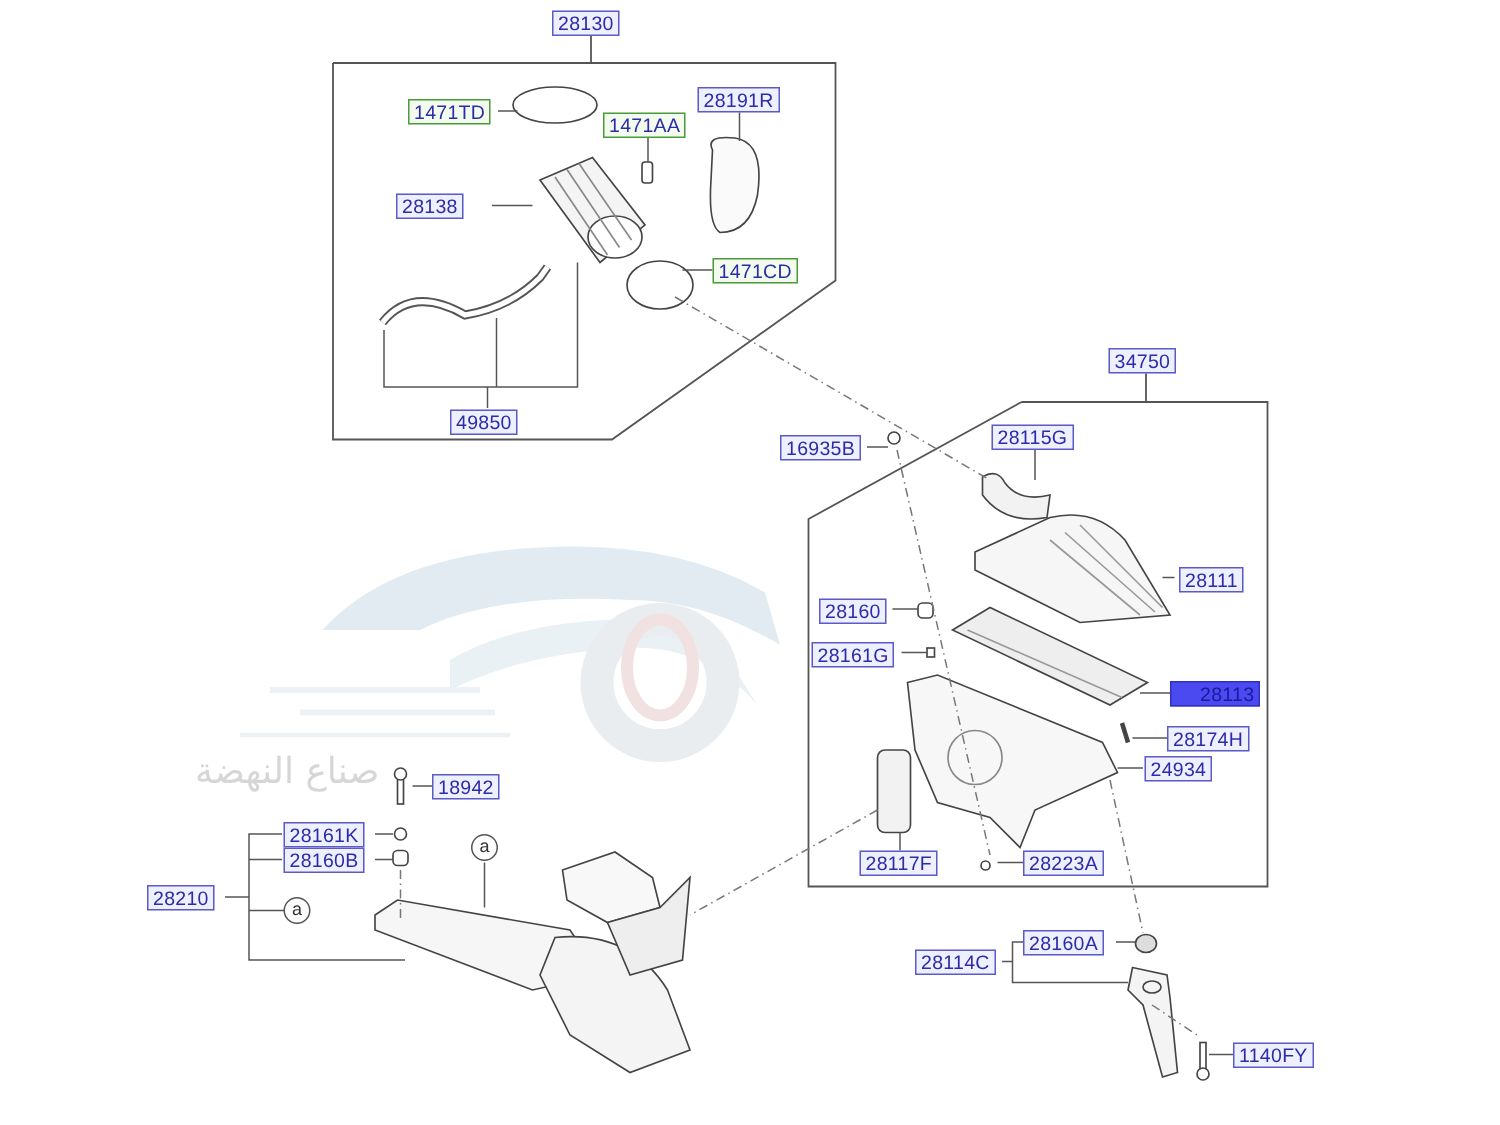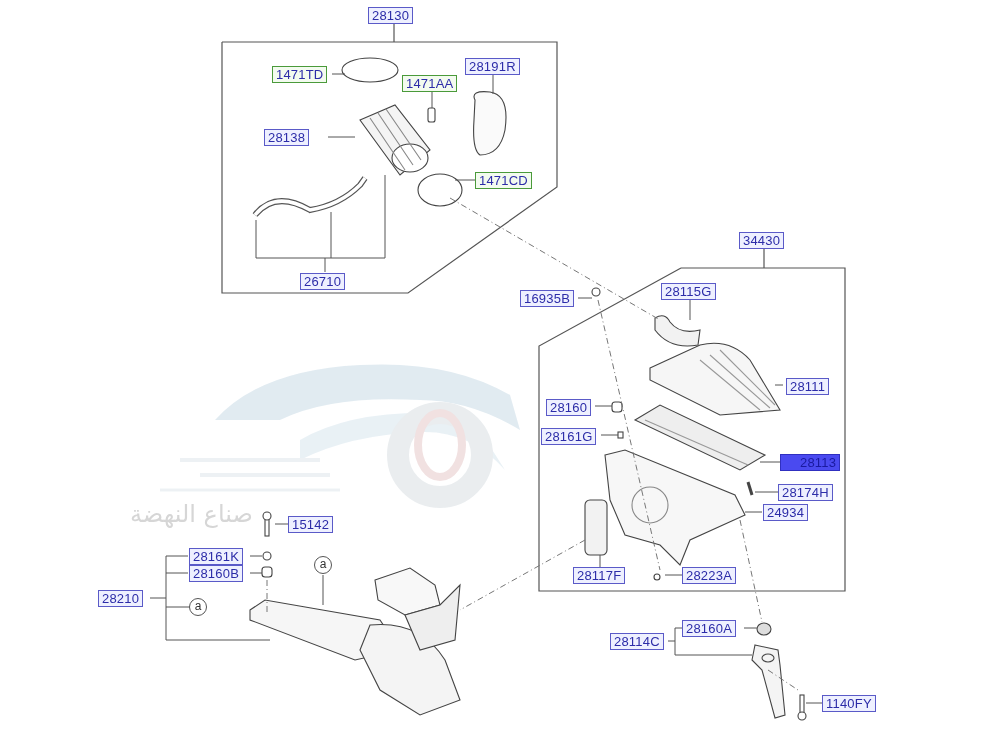--- a/index.html
+++ b/index.html
@@ -153,35 +153,35 @@
 </svg>
 
 <div class="wm-text">صناع النهضة</div>
 
 <div class="lbl" style="left:368px;top:7px">28130</div>
 <div class="lbl green" style="left:272px;top:66px">1471TD</div>
 <div class="lbl green" style="left:402px;top:75px">1471AA</div>
 <div class="lbl" style="left:465px;top:58px">28191R</div>
 <div class="lbl" style="left:264px;top:129px">28138</div>
 <div class="lbl green" style="left:475px;top:172px">1471CD</div>
-<div class="lbl" style="left:300px;top:273px">26710</div>
+<div class="lbl" style="left:300px;top:273px">49850</div>
 
-<div class="lbl" style="left:739px;top:232px">34430</div>
+<div class="lbl" style="left:739px;top:232px">34750</div>
 <div class="lbl" style="left:520px;top:290px">16935B</div>
 <div class="lbl" style="left:661px;top:283px">28115G</div>
 <div class="lbl" style="left:786px;top:378px">28111</div>
 <div class="lbl" style="left:546px;top:399px">28160</div>
 <div class="lbl" style="left:541px;top:428px">28161G</div>
 <div class="lbl hl" style="left:780px;top:454px">28113</div>
 <div class="lbl" style="left:778px;top:484px">28174H</div>
 <div class="lbl" style="left:763px;top:504px">24934</div>
 <div class="lbl" style="left:573px;top:567px">28117F</div>
 <div class="lbl" style="left:682px;top:567px">28223A</div>
 
-<div class="lbl" style="left:288px;top:516px">15142</div>
+<div class="lbl" style="left:288px;top:516px">18942</div>
 <div class="lbl" style="left:189px;top:548px">28161K</div>
 <div class="lbl" style="left:189px;top:565px">28160B</div>
 <div class="lbl" style="left:98px;top:590px">28210</div>
 
 <div class="circ" style="left:189px;top:598px">a</div>
 <div class="circ" style="left:314px;top:556px">a</div>
 
 <div class="lbl" style="left:610px;top:633px">28114C</div>
 <div class="lbl" style="left:682px;top:620px">28160A</div>
 <div class="lbl" style="left:822px;top:695px">1140FY</div>

